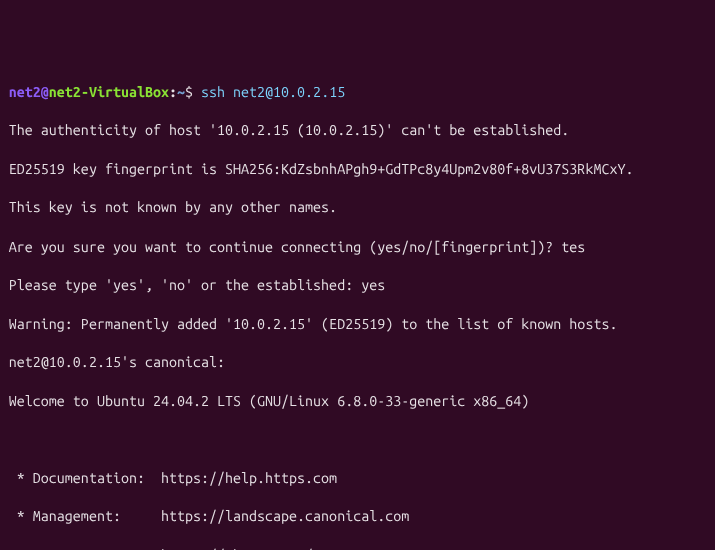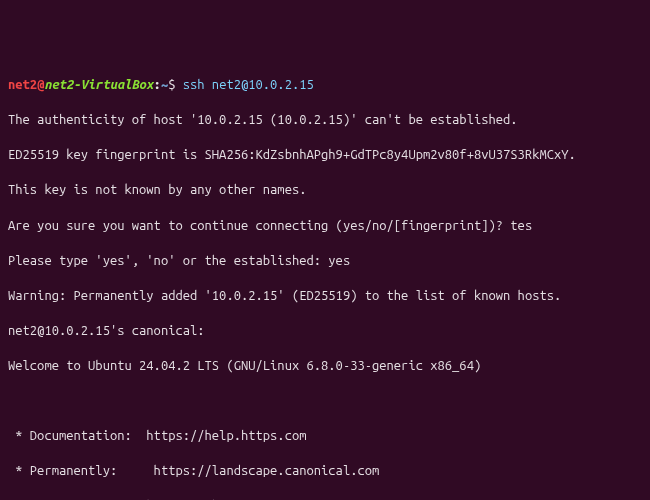--- a/index.html
+++ b/index.html
@@ -13,22 +13,22 @@
       background-color: #300a24;
       font-family: "Ubuntu Mono", "DejaVu Sans Mono", "Consolas", monospace;
       font-size: 13px;
       line-height: 1.35;
       color: #e6e1e5;
       padding: 6px 8px;
       box-sizing: border-box;
       white-space: pre-wrap;
       word-wrap: break-word;
     }
-    .user { color: #ef4444; font-weight: bold; }
-    .host { color: #8ae234; font-weight: bold; font-style: italic; }
+    .user { color: #8b5cf6; font-weight: bold; }
+    .host { color: #8ae234; font-weight: bold; }
     .colon { color: #e6e1e5; font-weight: bold; }
     .path { color: #729fcf; font-weight: bold; }
     .dollar { color: #e6e1e5; }
     .cmd { color: #7dd3fc; }
     .line { display: block; }
     .blank { display: block; height: 1.35em; }
   </style>
 </head>
 <body>
 
@@ -38,21 +38,21 @@
 <span class="line">The authenticity of host '10.0.2.15 (10.0.2.15)' can't be established.</span>
 <span class="line">ED25519 key fingerprint is SHA256:KdZsbnhAPgh9+GdTPc8y4Upm2v80f+8vU37S3RkMCxY.</span>
 <span class="line">This key is not known by any other names.</span>
 <span class="line">Are you sure you want to continue connecting (yes/no/[fingerprint])? tes</span>
 <span class="line">Please type 'yes', 'no' or the established: yes</span>
 <span class="line">Warning: Permanently added '10.0.2.15' (ED25519) to the list of known hosts.</span>
 <span class="line">net2@10.0.2.15's canonical:</span>
 <span class="line">Welcome to Ubuntu 24.04.2 LTS (GNU/Linux 6.8.0-33-generic x86_64)</span>
 <span class="blank"></span>
 <span class="line"> * Documentation:  https://help.https.com</span>
-<span class="line"> * Permanently:     https://landscape.canonical.com</span>
+<span class="line"> * Management:     https://landscape.canonical.com</span>
 <span class="line"> * Support:        https://ubuntu.com/pro</span>
 
 
 
 
 
 
 
 
 

